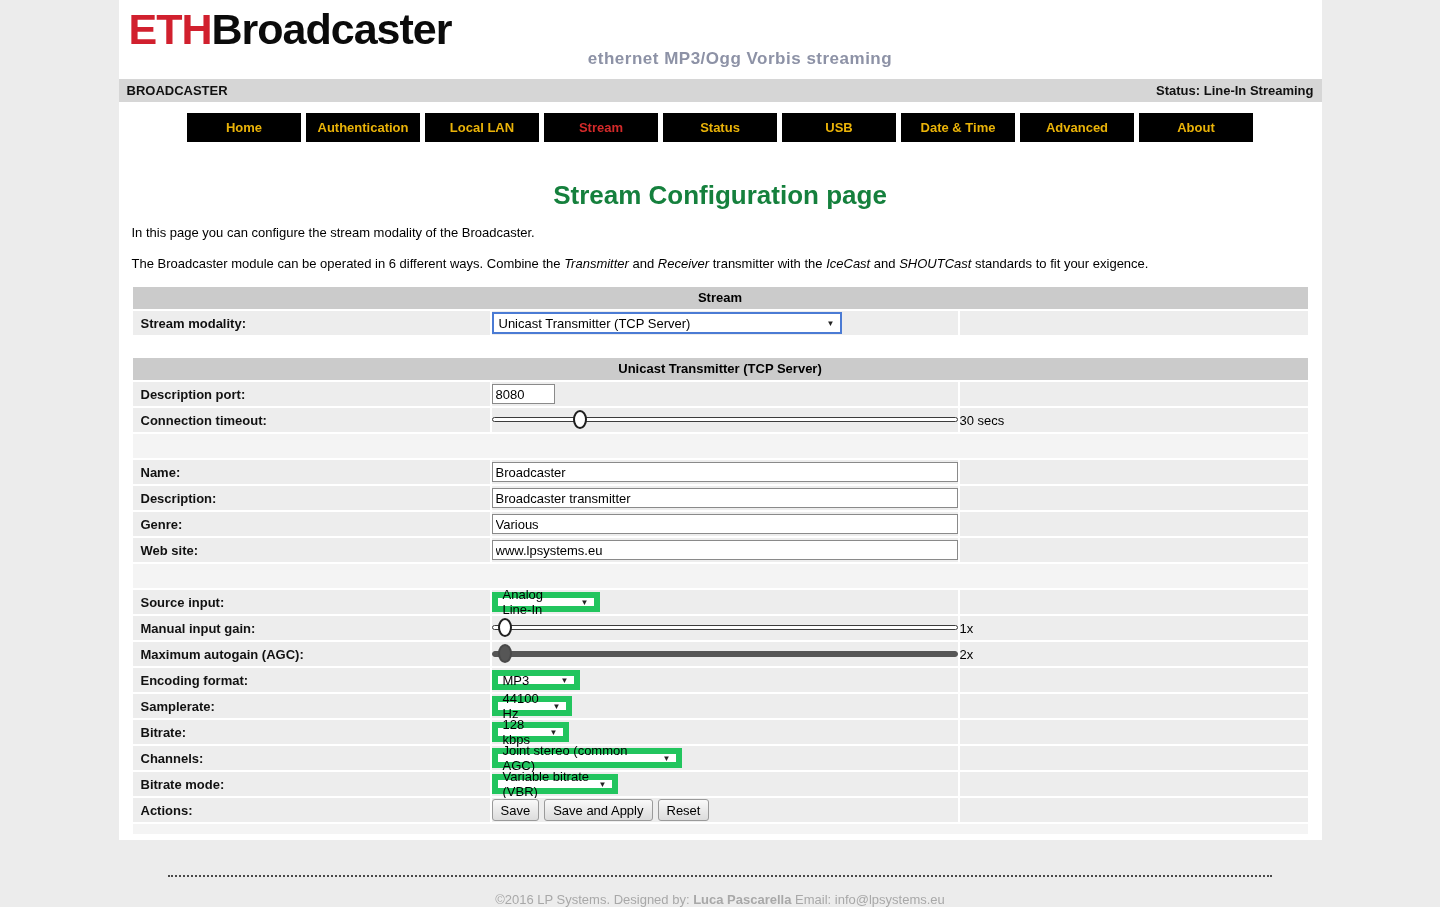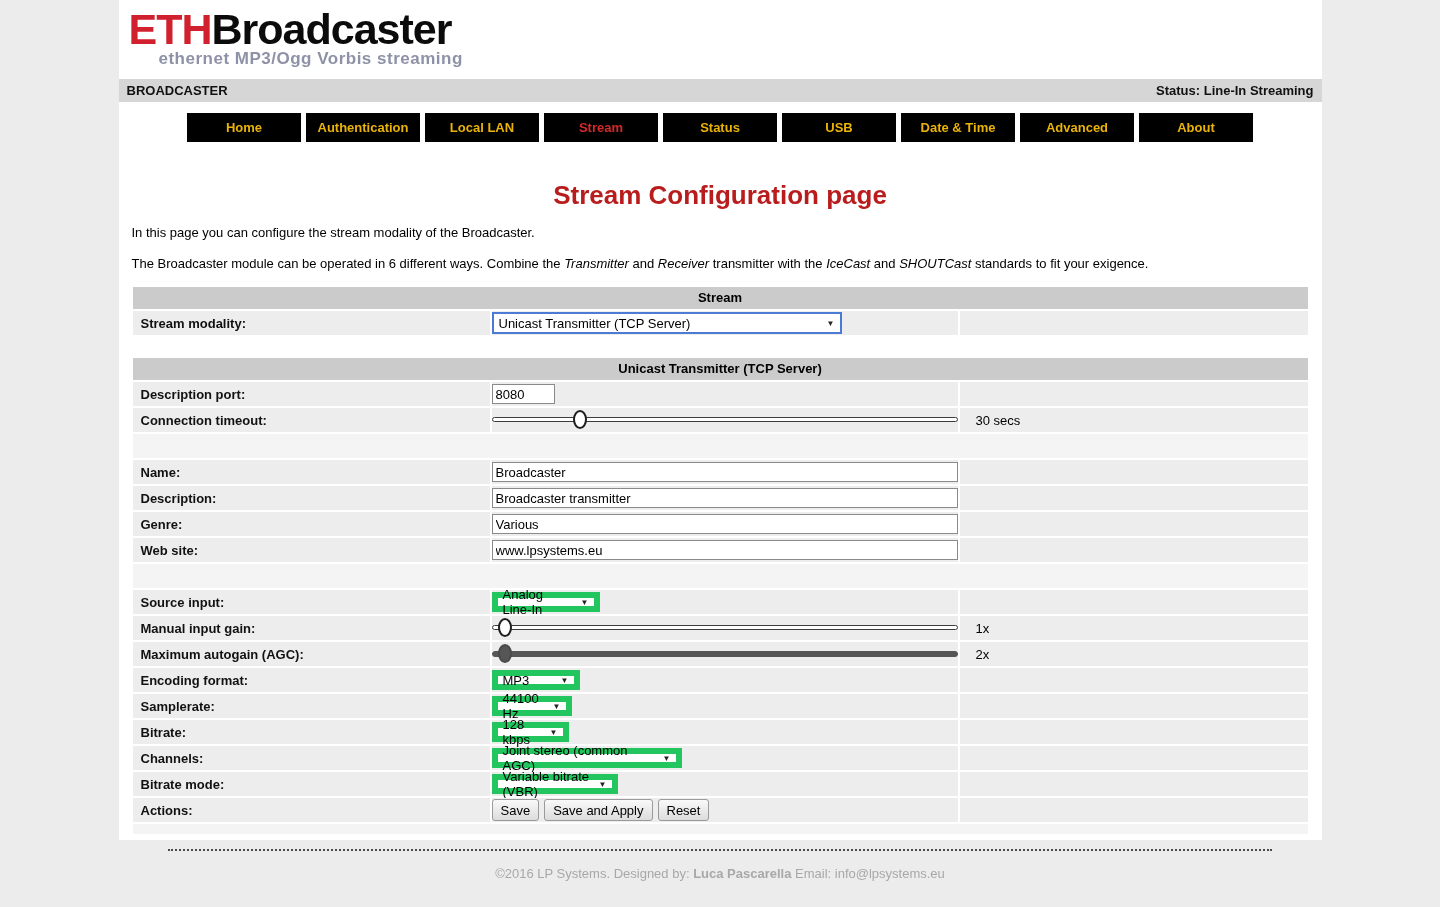--- a/index.html
+++ b/index.html
@@ -10,41 +10,41 @@
     width:1440px; height:907px;
   }
   .page { width:1203px; margin:0 auto; }
   .content-white { background:#ffffff; padding-bottom:4px; }
 
   
   .logo-wrap { padding:6px 0 4px 10px; }
   .logo { font-size:43px; font-weight:bold; letter-spacing:-1px; line-height:46px; }
   .logo .red { color:#d1202e; }
   .logo .black { color:#0b0b0b; }
-  .tagline { font-size:17px; font-weight:bold; color:#8d92a6; margin:-3px 0 6px 30px; letter-spacing:0.5px; }
+  .tagline { font-size:17px; font-weight:bold; color:#8d92a6; margin:-3px 0 6px 30px; letter-spacing:0.5px;text-align:center; }
 
   
   .statusbar {
     background:#d6d6d6; height:23px; display:flex;
     justify-content:space-between; align-items:center;
     padding:0 8px; font-size:13px; font-weight:bold; color:#111;
   }
 
   
   .nav { display:flex; justify-content:center; gap:5px; padding:11px 0 14px 0; background:#fff; }
   .nav-btn {
     width:114px; height:29px; background:#000; color:#eab308;
     font-size:13px; font-weight:bold; text-align:center; line-height:29px;
     cursor:pointer;
   }
   .nav-btn.active { color:#d42a2a; }
 
   
   h1.page-title {
-    text-align:center; color:#b91c1c; font-size:26px;
+    text-align:center; color:#15803d; font-size:26px;
     margin:24px 0 14px 0; font-weight:bold;
   }
   p.intro { font-size:13px; color:#000; margin:14px 13px 16px 13px; }
   p.intro .it { font-style:italic; }
 
   
   .tbl { margin:0 14px 0 14px; background:#fff; }
   .tbl .sect-hdr {
     background:#cbcbcb; height:22px; line-height:22px; text-align:center;
     font-size:13px; font-weight:bold; margin-bottom:2px;
@@ -79,32 +79,32 @@
   .slider .track {
     position:absolute; left:0; right:0; top:8px; height:5px;
     background:#fff; border:1px solid #3c3c3c; border-radius:4px;
   }
   .slider .thumb {
     position:absolute; top:1px; width:14px; height:19px; border-radius:50%;
     background:#fff; border:2px solid #1f1f1f;
   }
   .slider.disabled .track { background:#565656; border-color:#565656; height:6px; }
   .slider.disabled .thumb { background:#565656; border-color:#4a4a4a; }
-  .unit { font-size:13px; color:#000; padding-left:16px; }
+  .unit { font-size:13px; color:#000; padding-left:0; }
   .unit.dim { color:#000000; }
 
   
   .btn {
     background:linear-gradient(#f9f9f9,#dcdcdc); border:1px solid #9a9a9a;
     border-radius:3px; font-size:13px; font-family:"Liberation Sans", sans-serif;
     padding:2px 8px; margin-right:5px; height:22px; cursor:pointer; color:#000;
   }
 
   
-  .footer { padding-top:9px; }
+  .footer { padding-top:35px; }
   .footer .rule { border-top:2px dotted #4a4a4a; width:1104px; margin:0 auto; height:0; }
   .footer .credits { text-align:center; font-size:13px; color:#a8a8a8; margin-top:15px; }
   .footer .credits .strong { font-weight:bold; }
   .footer .credits a { color:#a8a8a8; text-decoration:none; }
 </style>
 </head>
 <body>
 
 <div class="page">
   <div class="content-white">

